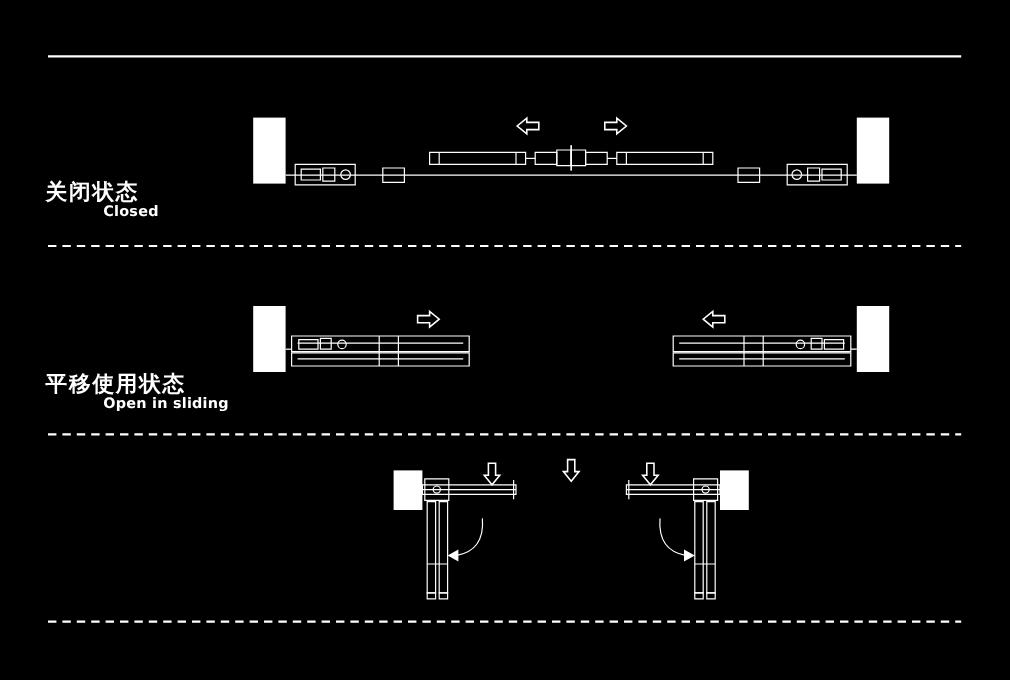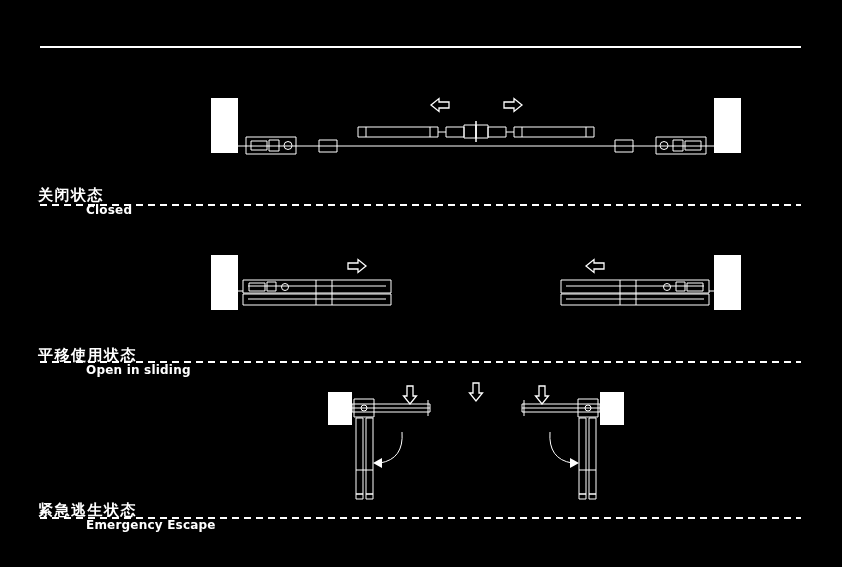--- a/index.html
+++ b/index.html
@@ -3,21 +3,21 @@
 <meta charset="utf-8">
 <style>
   html,body{margin:0;padding:0;background:#000;}
   #stage{
     position:relative;width:842px;height:567px;background:#000;overflow:hidden;
     font-family:"DejaVu Sans","Liberation Sans",sans-serif;
   }
   #diagram-svg{position:absolute;left:0;top:0;}
   .section-label{position:absolute;left:38px;color:#fff;}
   .section-label .zh{
-    font-size:15px;font-weight:700;letter-spacing:1.5px;line-height:16px;white-space:nowrap;margin-top:34px;
+    font-size:18px;font-weight:700;letter-spacing:1.5px;line-height:16px;white-space:nowrap;
   }
   .section-label .en{
     font-size:12px;font-weight:600;letter-spacing:.2px;line-height:14px;white-space:nowrap;margin-left:48px;
   }
   svg line, svg rect, svg path, svg circle{vector-effect:non-scaling-stroke;}
 </style>
 </head>
 <body>
 
 <div id="stage">
@@ -96,18 +96,14 @@
   <div class="section-label" style="top:153px">
     <div class="zh">关闭状态</div>
     <div class="en">Closed</div>
   </div>
 
   <div class="section-label" style="top:313px">
     <div class="zh">平移使用状态</div>
     <div class="en">Open in sliding</div>
   </div>
 
-  <div class="section-label" style="top:468px">
-    <div class="zh">紧急逃生状态</div>
-    <div class="en">Emergency Escape</div>
-  </div>
 
 </div>
 
 </body></html>

